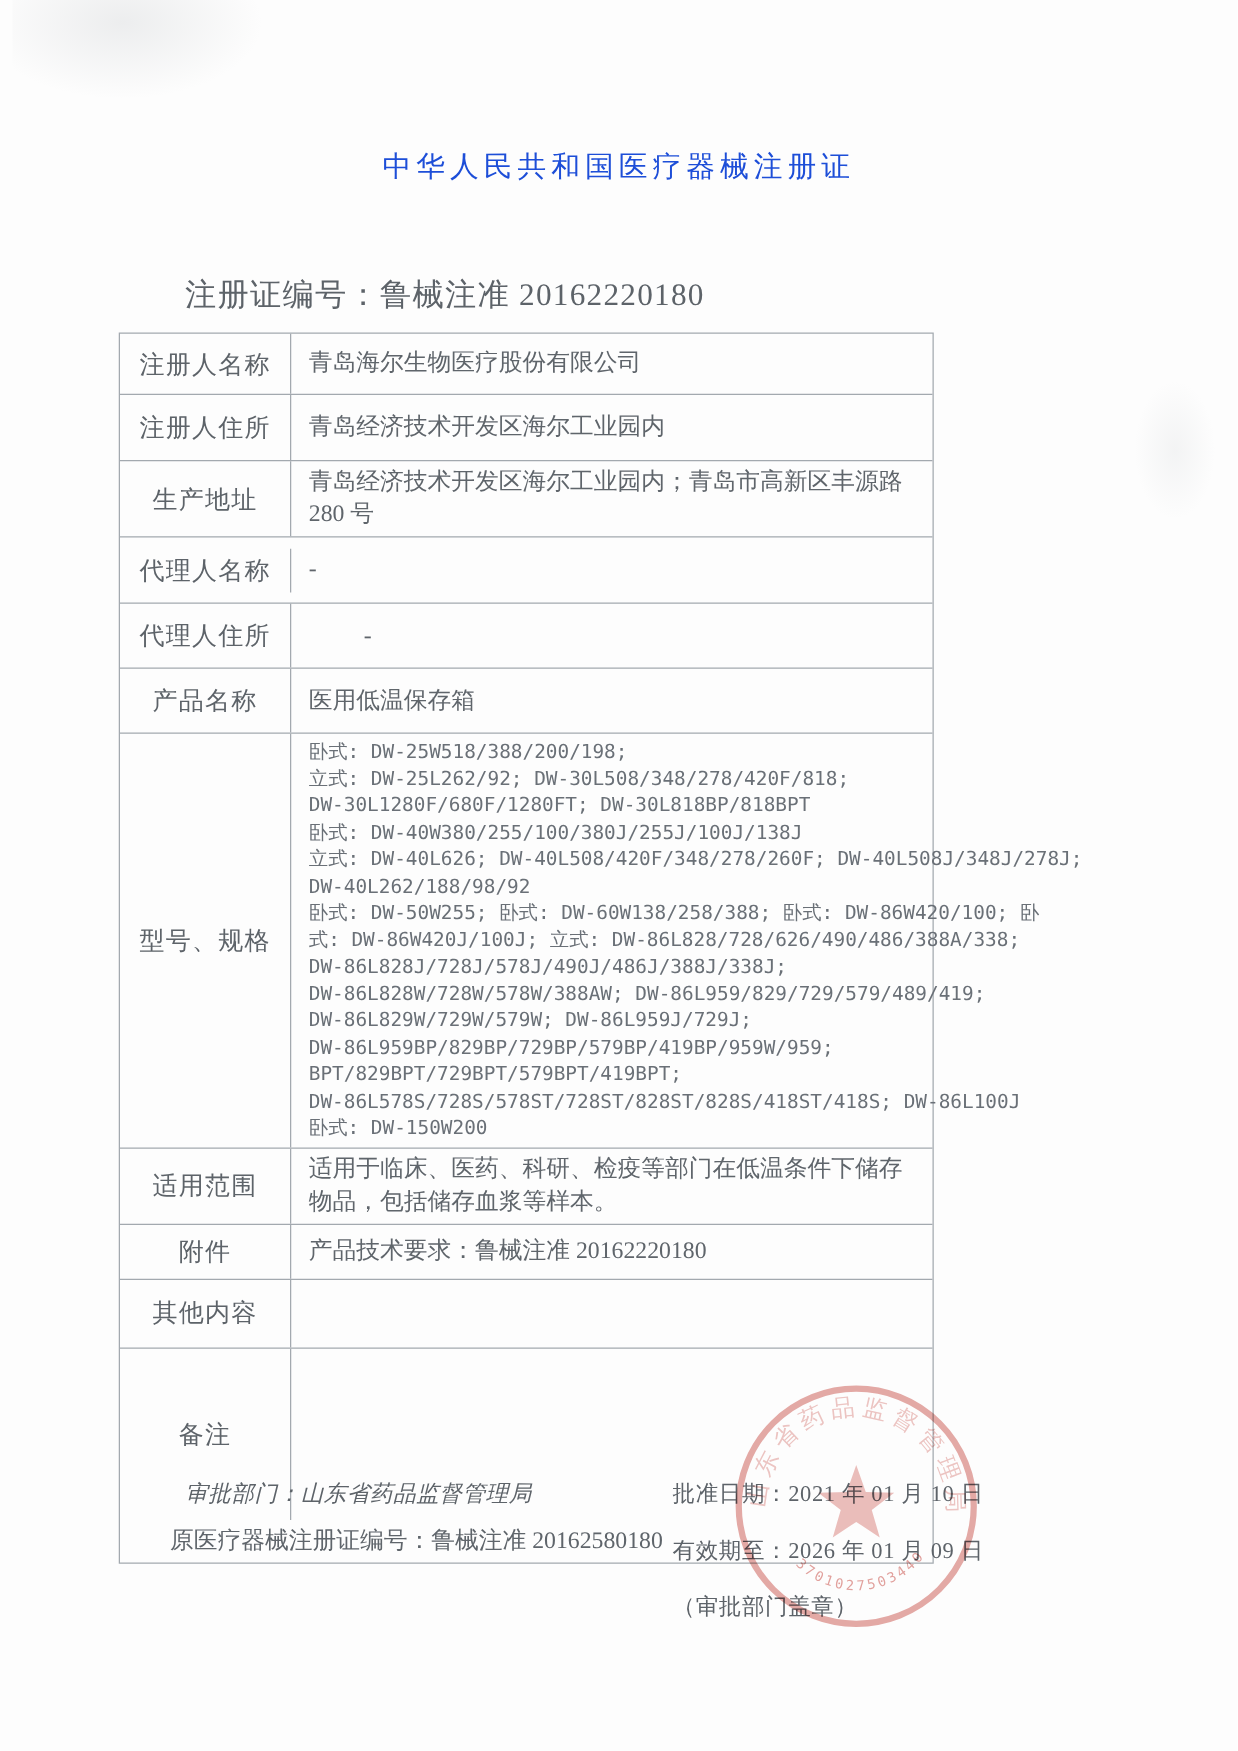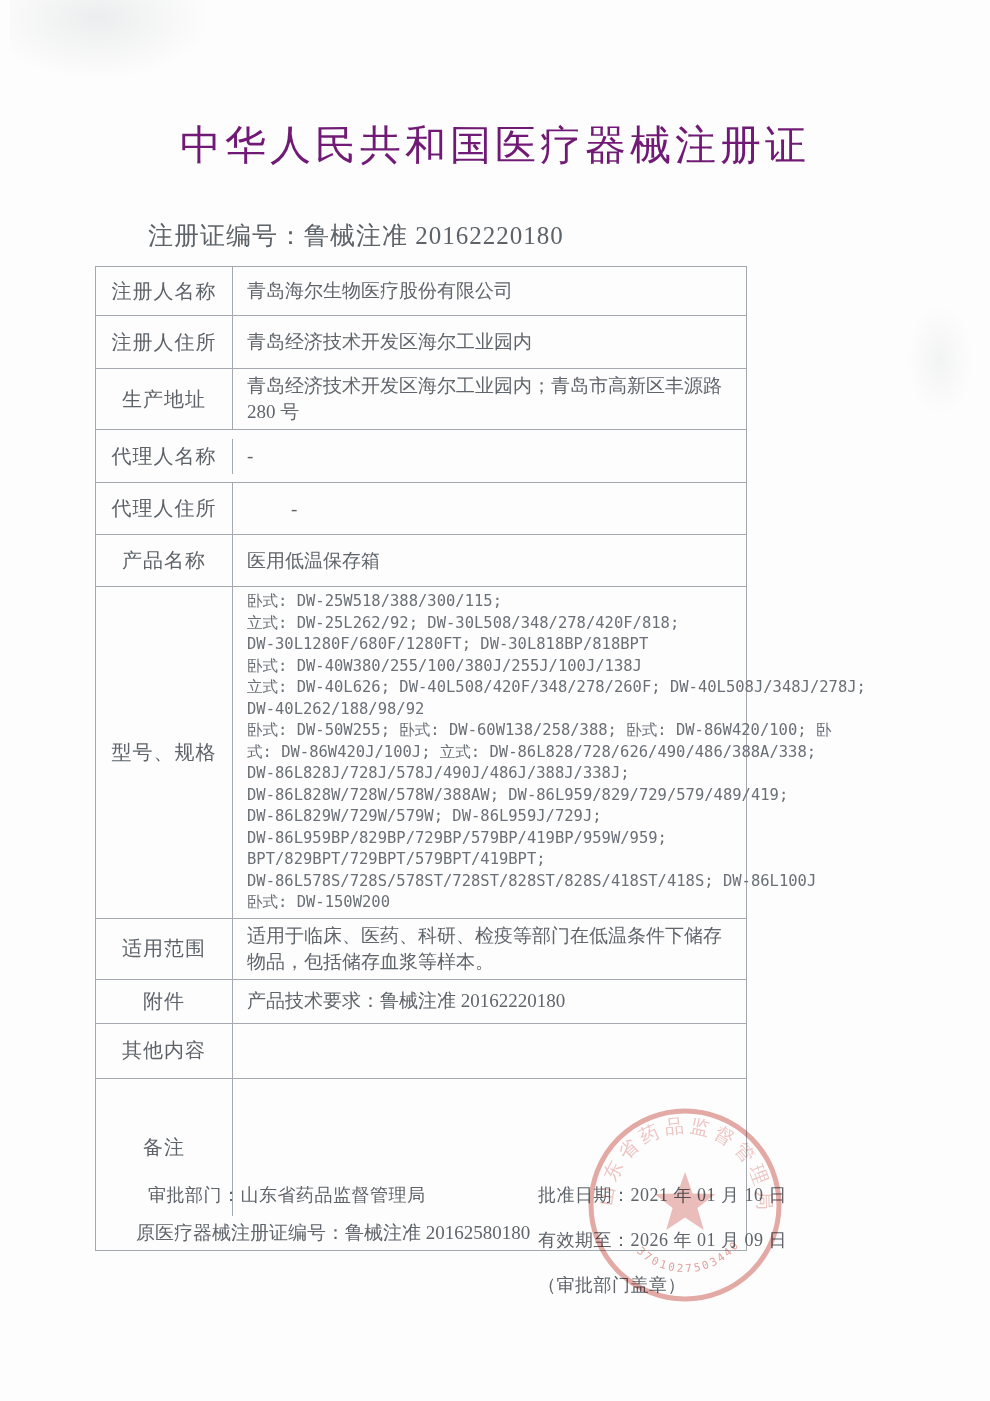--- a/index.html
+++ b/index.html
@@ -13,22 +13,22 @@
   }
   .smudge { position: absolute; pointer-events: none; }
   .smudge.s1 { left: 10px; top: 0; width: 220px; height: 90px;
     background: radial-gradient(ellipse at 40% 20%, rgba(160,165,170,.18), rgba(160,165,170,0) 60%); }
   .smudge.s2 { left: 905px; top: 300px; width: 70px; height: 120px;
     background: radial-gradient(ellipse at 50% 50%, rgba(170,175,180,.12), rgba(170,175,180,0) 65%); }
 
   .title {
     position: absolute; left: 0; top: 118px; width: 100%;
     text-align: center;
-    font-size: 41px; letter-spacing: 4px;
-    color: #701a75;
+    font-size: 23px; letter-spacing: 4px;
+    color: #1d4ed8;
   }
   .certno {
     position: absolute; left: 148px; top: 219px;
     font-size: 25px; letter-spacing: 1px; color: #5d6369;
   }
 
   .cert-table {
     position: absolute; left: 95px; top: 266px; width: 652px;
     border: 1px solid #a3a9af;
     background: transparent;
@@ -58,21 +58,21 @@
   .spec-lines { width: 100%; }
   .spec-line {
     font-family: "DejaVu Sans Mono", monospace;
     font-size: 15.5px; line-height: 21.5px;
     color: #6a7077; letter-spacing: 0;
     white-space: nowrap;
   }
 
   .footer-left {
     position: absolute; left: 148px; top: 1183px;
-    font-size: 18px; color: #5d6369; letter-spacing: .5px;
+    font-size: 18px; color: #5d6369; letter-spacing: .5px; font-style: italic;
   }
   .footer-right {
     position: absolute; left: 538px; top: 1183px;
     font-size: 18px; color: #5d6369; letter-spacing: .5px;
   }
   .footer-right .line { margin-bottom: 21px; }
 
   .seal {
     position: absolute; left: 584px; top: 1104px;
     width: 202px; height: 202px;
@@ -119,21 +119,21 @@
 
   <div class="row r6">
     <div class="cell label">产品名称</div>
     <div class="cell value">医用低温保存箱</div>
   </div>
 
   <div class="row r7">
     <div class="cell label">型号、规格</div>
     <div class="cell value">
       <div class="spec-lines">
-        <div class="spec-line">卧式: DW-25W518/388/300/115;</div>
+        <div class="spec-line">卧式: DW-25W518/388/200/198;</div>
         <div class="spec-line">立式: DW-25L262/92; DW-30L508/348/278/420F/818;</div>
         <div class="spec-line">DW-30L1280F/680F/1280FT; DW-30L818BP/818BPT</div>
         <div class="spec-line">卧式: DW-40W380/255/100/380J/255J/100J/138J</div>
         <div class="spec-line">立式: DW-40L626; DW-40L508/420F/348/278/260F; DW-40L508J/348J/278J;</div>
         <div class="spec-line">DW-40L262/188/98/92</div>
         <div class="spec-line">卧式: DW-50W255; 卧式: DW-60W138/258/388; 卧式: DW-86W420/100; 卧</div>
         <div class="spec-line">式:  DW-86W420J/100J; 立式:  DW-86L828/728/626/490/486/388A/338;</div>
         <div class="spec-line">DW-86L828J/728J/578J/490J/486J/388J/338J;</div>
         <div class="spec-line">DW-86L828W/728W/578W/388AW; DW-86L959/829/729/579/489/419;</div>
         <div class="spec-line">DW-86L829W/729W/579W; DW-86L959J/729J;</div>

